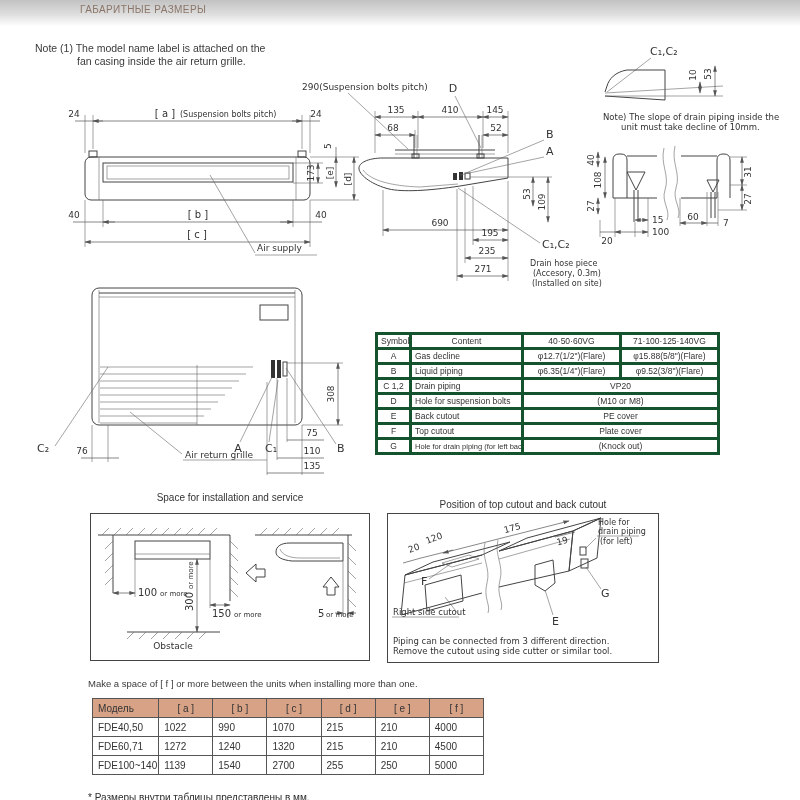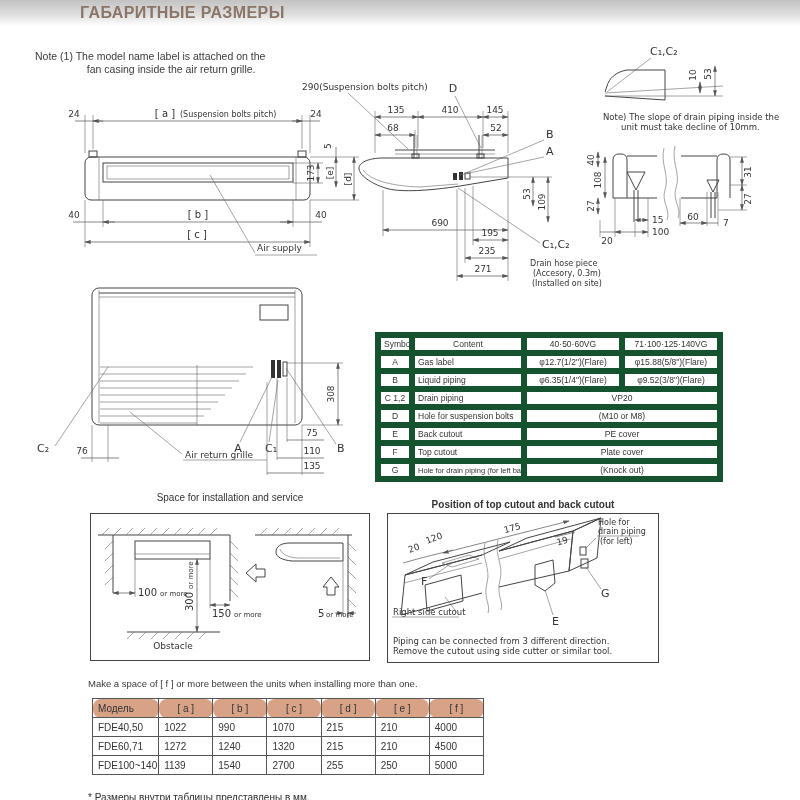--- a/index.html
+++ b/index.html
@@ -1,42 +1,42 @@
 <!DOCTYPE html>
 <html><head>
 <meta charset="utf-8">
 <style>
   html,body{margin:0;padding:0;background:#fff;}
   #page{position:relative;width:800px;height:800px;background:#fff;overflow:hidden;
         font-family:"Liberation Sans","DejaVu Sans",sans-serif;color:#333;}
   #topband{position:absolute;left:0;top:0;width:800px;height:26px;
            background:linear-gradient(180deg,#c2c2c2 0%,#dedede 55%,#ffffff 100%);}
-  #title{position:absolute;left:80px;top:4px;font-size:16px;font-weight:700;
+  #title{position:absolute;left:80px;top:4px;font-size:10px;font-weight:400;
          letter-spacing:.4px;color:#8b7568;}
   .note{position:absolute;font-size:10.5px;line-height:13px;color:#3a3a3a;}
   #note1 .l2{margin-left:42px;}
   svg{position:absolute;overflow:visible;}
   svg text{font-family:"DejaVu Sans",sans-serif;fill:#333;}
   .t7{font-size:7px;}.t8{font-size:8px;}.t85{font-size:8.5px;}.t9{font-size:9px;}
   .t10{font-size:10px;}.t11{font-size:11px;}
   .mid{text-anchor:middle;}
   .ln{fill:none;stroke:#444;stroke-width:1;}
   .tn{fill:none;stroke:#666;stroke-width:.6;}
   .dim{fill:none;stroke:#555;stroke-width:.7;}
   .blk{fill:#333;stroke:none;}
   .wfill{fill:#fff;stroke:#444;stroke-width:1;}
   .cap{position:absolute;font-size:10px;text-align:center;color:#333;}
   table{border-collapse:collapse;position:absolute;table-layout:fixed;}
   #symtab{left:375px;top:332px;width:342px;font-size:8.5px;}
-  #symtab th,#symtab td{border:6px solid #14532d;padding:0 3px;height:12px;
+  #symtab th,#symtab td{border:3px solid #14532d;padding:0 3px;height:12px;
       font-weight:normal;white-space:nowrap;overflow:hidden;}
   #symtab .c{text-align:center;}
   #modtab{left:92px;top:698px;width:392px;font-size:10px;}
   #modtab th,#modtab td{border:1px solid #555;height:18px;padding:0 5px;font-weight:normal;}
-  #modtab th{background:#d7a286;text-align:center;border-radius:8px;}
+  #modtab th{background:#d7a286;text-align:center;}
   #modtab th.l,#modtab td.l{text-align:left;}
   #modtab td{text-align:left;background:#fff;}
   #footnote{position:absolute;left:88px;top:781px;font-size:10px;color:#2c2c2c;margin-top:11px;}
 </style>
 </head>
 <body>
 
 <div id="page">
 
   <svg width="0" height="0">
@@ -46,21 +46,21 @@
         </marker>
       <marker id="aS" viewBox="0 0 10 10" refX="1" refY="5" markerWidth="9" markerHeight="9" orient="auto">
         <path d="M10,2 L0,5 L10,8 Z" fill="#555"></path>
         </marker>
     </defs>
   </svg>
 
   <div id="topband"></div>
   <div id="title">ГАБАРИТНЫЕ РАЗМЕРЫ</div>
 
-  <div id="note1" class="note" style="left:35px;top:50px;text-align:center;">
+  <div id="note1" class="note" style="left:35px;top:42px;">
     <div class="l1">Note (1) The model name label is attached on the</div>
     <div class="l2">fan casing inside the air return grille.</div>
   </div>
 
   <svg style="left:25px;top:95px;" width="345" height="195" viewBox="0 0 345 195">
     <g>
       <rect x="60" y="62" width="225" height="43" rx="6" class="ln"></rect>
       <line x1="74" y1="62" x2="74" y2="105" class="tn"></line>
       <line x1="271" y1="62" x2="271" y2="105" class="tn"></line>
       <rect x="64" y="56" width="8" height="6" class="ln"></rect>
@@ -339,21 +339,21 @@
       </colgroup>
     <tbody>
         <tr>
       <th class="c">Symbol</th>
       <th class="c">Content</th>
       <th class="c">40·50·60VG</th>
       <th class="c">71·100·125·140VG</th>
     </tr>
     <tr>
       <td class="c">A</td>
-      <td>Gas label</td>
+      <td>Gas decline</td>
       <td class="c">φ12.7(1/2")(Flare)</td>
       <td class="c">φ15.88(5/8")(Flare)</td>
     </tr>
     <tr>
       <td class="c">B</td>
       <td>Liquid piping</td>
       <td class="c">φ6.35(1/4")(Flare)</td>
       <td class="c">φ9.52(3/8")(Flare)</td>
     </tr>
     <tr>
@@ -454,21 +454,21 @@
       <line x1="253" y1="48" x2="253" y2="103" class="tn"></line>
       <line x1="245" y1="100" x2="253" y2="100" class="dim" marker-end="url(#aE)"></line>
       <line x1="258" y1="100" x2="266" y2="100" class="dim" marker-start="url(#aS)"></line>
       <text x="228" y="104" class="t10">5</text>
       <text x="236" y="104" class="t7">or more</text>
       <polygon points="241,64 249,74 245,74 245,82 237,82 237,74 233,74" class="wfill"></polygon>
     </g>
   </svg>
   <div class="note" style="left:88px;top:677px;font-size:9.5px;">Make a space of [ f ]  or more between the units when installing more than one.</div>
 
-  <div class="cap" style="left:387px;top:499px;width:272px;font-weight:bold;">Position of top cutout and back cutout</div>
+  <div class="cap" style="left:387px;top:499px;width:272px;">Position of top cutout and back cutout</div>
   <svg style="left:387px;top:513px;" width="272" height="150" viewBox="0 0 272 150">
     <rect x="0.5" y="0.5" width="271" height="149" class="ln"></rect>
     <g>
       <polygon points="18,62 95,42 123,29 46,49" class="ln"></polygon>
       <polygon points="112,38 186,18 214,5 140,25" class="ln"></polygon>
       <path class="ln" d="M 18,62 L 95,42 M 112,38 L 186,18"></path>
       <path class="ln" d="M 14,102 L 95,80 M 112,74 L 182,58"></path>
       <line x1="18" y1="62" x2="14" y2="102" class="ln"></line>
       <line x1="182" y1="58" x2="186" y2="18" class="ln"></line>
       <polygon points="186,18 214,5 210,45 182,58" class="ln"></polygon>

